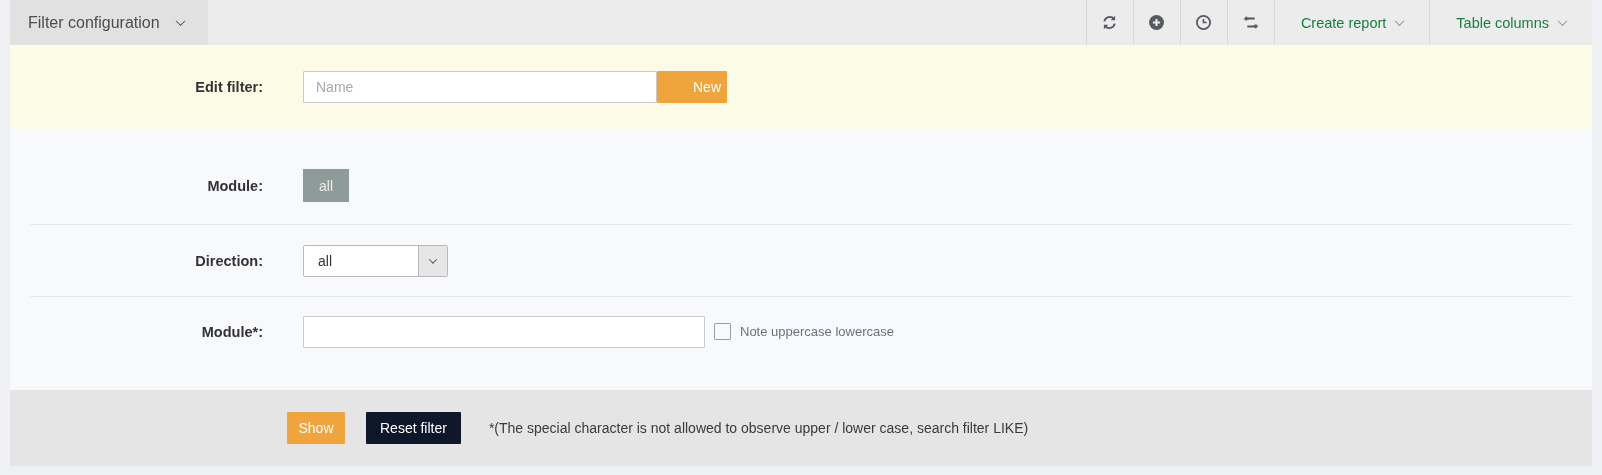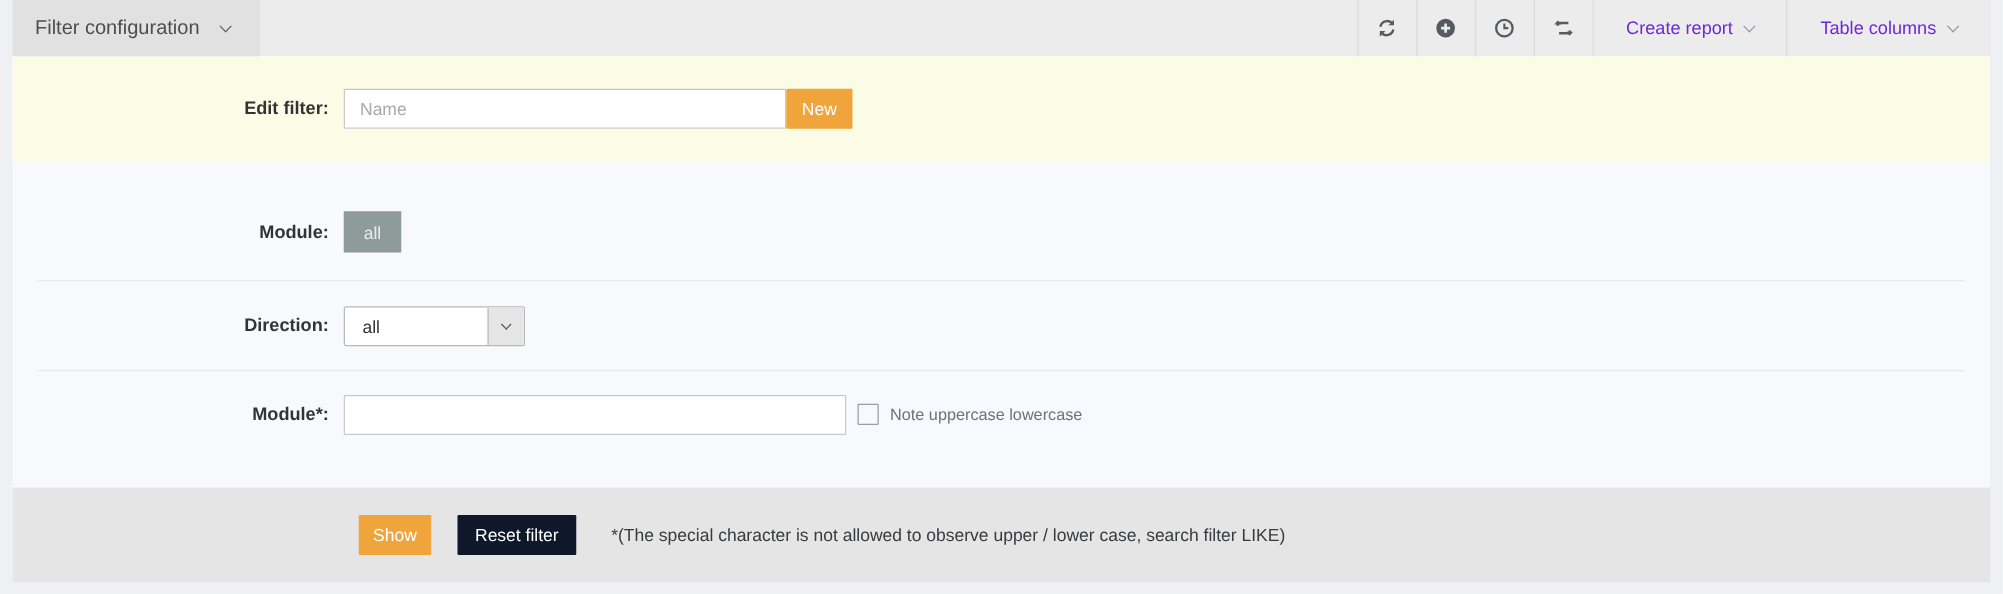--- a/index.html
+++ b/index.html
@@ -20,49 +20,49 @@
     padding:0 24px 0 18px; cursor:pointer; color:#4d4d4d; font-size:16px;
   }
   .spacer { flex:1; }
   .hdr-actions { display:flex; align-items:stretch; }
   .icon-cell {
     width:47px; display:flex; align-items:center; justify-content:center;
     border-left:1px solid #d9d9d9; cursor:pointer; color:#555b60;
   }
   .menu-cell {
     display:flex; align-items:center; gap:10px; padding:0 26px;
-    border-left:1px solid #d9d9d9; cursor:pointer; color:#6d28d9; font-size:14.5px;
+    border-left:1px solid #d9d9d9; cursor:pointer; color:#15803d; font-size:14.5px;
   }
   .chev {
     display:inline-block; width:7px; height:7px;
     border-right:1.6px solid #8e9499; border-bottom:1.6px solid #8e9499;
     transform:rotate(45deg) translate(-1px,-1px);
   }
   .hdr-tab .chev { border-color:#5a5a5a; }
 
   
-  .row { display:flex; align-items:center; }
+  .row { display:flex; align-items:center;gap:28px; }
   .row-label { width:253px; text-align:right; font-weight:bold; font-size:14.5px; color:#333; flex:none; }
   .row-ctrl { margin-left:12px; display:flex; align-items:center; }
 
   .edit-row { height:84px; background:#fbfbe6; }
 
   .txt-input {
     height:32px; border:1px solid #c9c9c9; background:#fff; border-radius:1px;
     padding:0 12px; font-size:14px; color:#333; outline:none;
     font-family:"Liberation Sans", sans-serif;
   }
   .txt-input::placeholder { color:#a9a9a9; }
   .name-input { width:354px; }
   .btn {
     height:32px; border:none; cursor:pointer; font-size:14px; color:#fff;
     font-family:"Liberation Sans", sans-serif; border-radius:1px;
   }
   .btn-orange { background:#f0a53c; }
-  .new-btn { width:53px; }
+  .new-btn { width:70px;text-align:right; }
 
   .divider { height:1px; background:#e7e8ec; margin:0 20px; }
 
   .module-row { height:95px; padding-top:18px; }
   .module-badge {
     min-width:46px; height:33px; padding:0 13px; background:#8e9c99; color:#e9eceb;
     display:flex; align-items:center; justify-content:center; font-size:14px; cursor:pointer;
   }
 
   .direction-row { height:71px; }

